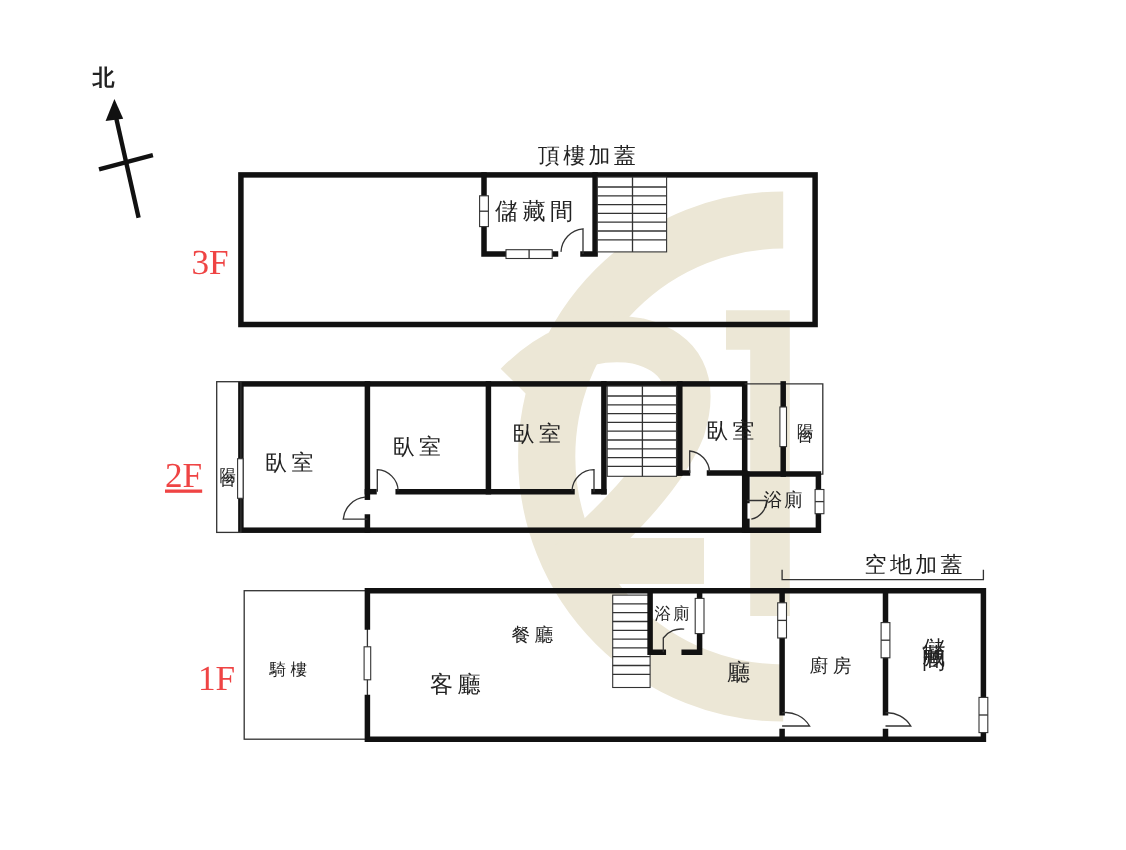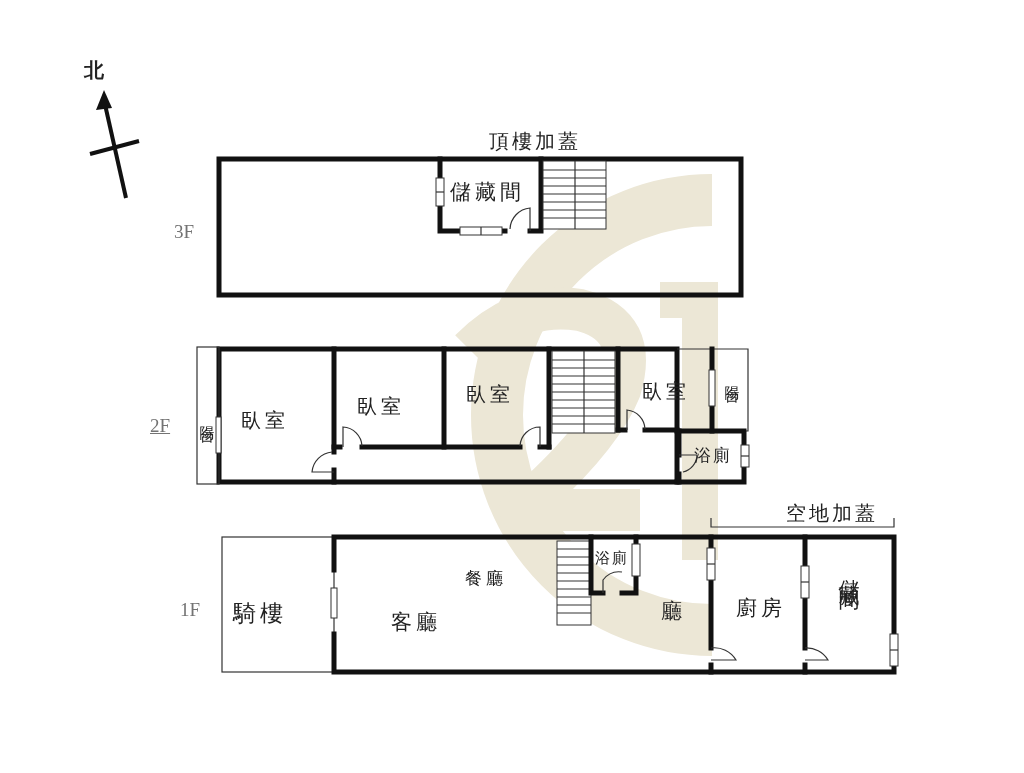--- a/index.html
+++ b/index.html
@@ -7,21 +7,21 @@
          font-family: "DejaVu Serif", "Liberation Serif", serif; }
   #plan { position: absolute; left: 0; top: 0; width: 1024px; height: 773px; }
   .wall { stroke: #111; stroke-width: 5; fill: none; stroke-linecap: square; }
   .thin { stroke: #333; stroke-width: 1.2; fill: none; }
   .win { stroke: #333; stroke-width: 1; fill: #fff; }
   .stair { stroke: #333; stroke-width: 1; fill: #fff; }
   .door { stroke: #333; stroke-width: 1.2; fill: none; }
   .lbl { position: absolute; font-family: "DejaVu Serif", "Liberation Serif", serif;
          color: #222; white-space: nowrap; line-height: 1; }
   .floor-lbl { position: absolute; font-family: "Liberation Serif", "DejaVu Serif", serif;
-               font-size: 19px; color: #737373; line-height: 1; }
+               font-size: 32px; color: #ef4444; line-height: 1; }
   .room { font-size: 20px; letter-spacing: 4px; }
   .room-sm { font-size: 17px; letter-spacing: 2px; }
   .vert { writing-mode: vertical-rl; letter-spacing: 6px; }
   .vert-sm { writing-mode: vertical-rl; font-size: 15px; letter-spacing: 2px; }
   .note { font-size: 20px; letter-spacing: 3px; }
   .north { font-size: 20px; font-weight: bold; }
 </style>
 </head>
 <body>
 
@@ -167,19 +167,19 @@
 
 <div class="lbl vert-sm" style="left:199px; top:414px;">陽台</div>
 <div class="lbl room" style="left:241px; top:410px;">臥室</div>
 <div class="lbl room" style="left:357px; top:396px;">臥室</div>
 <div class="lbl room" style="left:466px; top:384px;">臥室</div>
 <div class="lbl room" style="left:642px; top:381px;">臥室</div>
 <div class="lbl vert-sm" style="left:724px; top:374px;">陽台</div>
 <div class="lbl room-sm" style="left:694px; top:447px;">浴廁</div>
 
 <div class="lbl note" style="left:786px; top:503px;">空地加蓋</div>
-<div class="lbl room" style="left:233px; top:602px; font-size:23px;">騎樓</div>
+<div class="lbl room" style="left:245px; top:602px; font-size:15px;">騎樓</div>
 <div class="lbl room" style="left:381px; top:612px; font-size:21px;margin-left:10px;">客廳</div>
 <div class="lbl room" style="left:465px; top:570px; font-size:17px;">餐廳</div>
 <div class="lbl room-sm" style="left:595px; top:551px; font-size:15px;">浴廁</div>
 <div class="lbl room" style="left:661px; top:601px; font-size:21px;">廳</div>
-<div class="lbl room" style="left:736px; top:598px; font-size:21px;">廚房</div>
+<div class="lbl room" style="left:736px; top:598px; font-size:17px;">廚房</div>
 <div class="lbl vert" style="left:838px; top:562px; font-size:21px;">儲藏間</div>
 
 </body></html>

